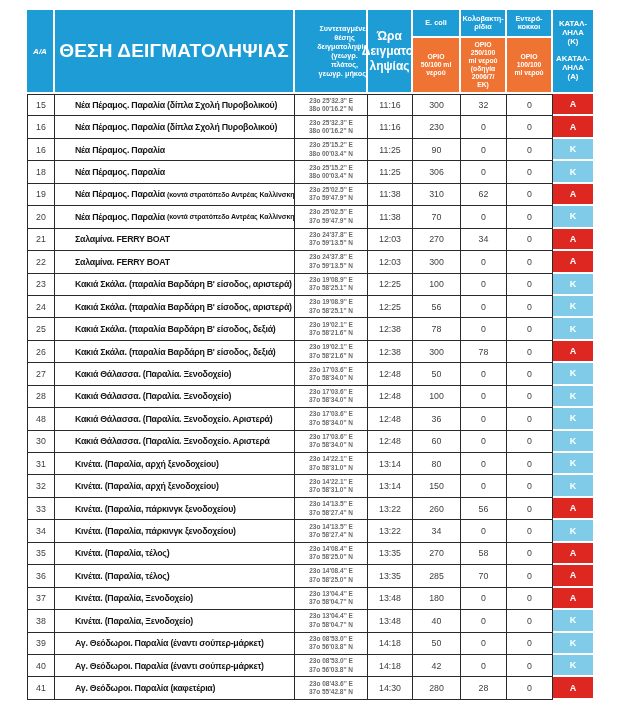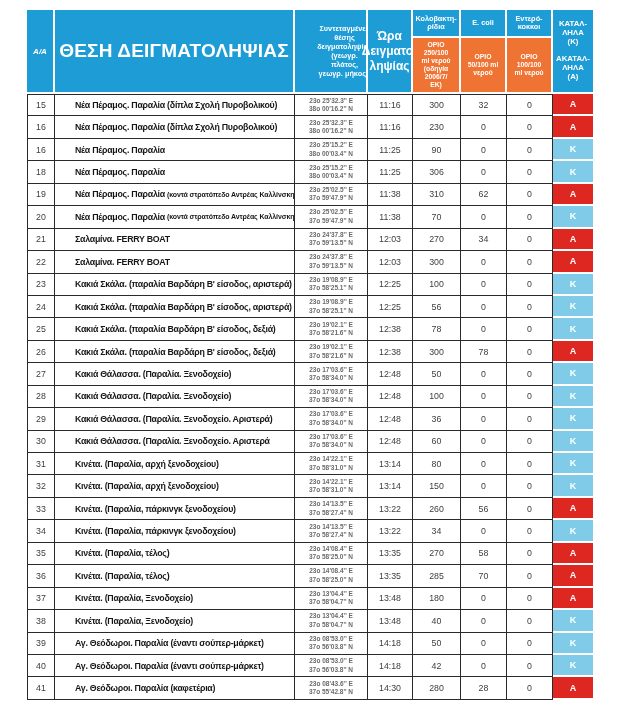--- a/index.html
+++ b/index.html
@@ -57,34 +57,34 @@
       <div class="h-cell h-loc">ΘΕΣΗ ΔΕΙΓΜΑΤΟΛΗΨΙΑΣ</div>
       <div class="h-cell h-coords">Συντεταγμένες
 θέσης
 δειγματοληψίας
 (γεωγρ. πλάτος,
 γεωγρ. μήκος )</div>
       <div class="h-cell h-time">Ώρα
 Δειγματο-
 ληψίας</div>
       <div class="h-cell h-split">
+        <div class="h-top">E. coli</div>
+        <div class="h-limit">ΟΡΙΟ
+50/100 ml
+νερού</div>
+      </div>
+      <div class="h-cell h-split">
         <div class="h-top">Κολοβακτη-
 ρίδια</div>
         <div class="h-limit">ΟΡΙΟ
 250/100
 ml νερού
 (οδηγία
 2006/7/
 ΕΚ)</div>
-      </div>
-      <div class="h-cell h-split">
-        <div class="h-top">E. coli</div>
-        <div class="h-limit">ΟΡΙΟ
-50/100 ml
-νερού</div>
       </div>
       <div class="h-cell h-split">
         <div class="h-top">Εντερό-
 κοκκοι</div>
         <div class="h-limit">ΟΡΙΟ
 100/100
 ml νερού</div>
       </div>
       <div class="h-cell h-verdict">ΚΑΤΑΛ-
 ΛΗΛΑ
@@ -286,21 +286,21 @@
     </div>
     <div class="cell coord">23o 17'03.6'' E
 37o 58'34.0'' N</div>
     <div class="cell time">12:48</div>
     <div class="cell val">100</div>
     <div class="cell val">0</div>
     <div class="cell val">0</div>
     <div class="cell verdict good">Κ</div>
   </div>
         <div class="row">
-    <div class="cell aa">29</div>
+    <div class="cell aa">48</div>
     <div class="cell loc">
       <span class="loc-main">Κακιά Θάλασσα. (Παραλία. Ξενοδοχείο. Αριστερά)</span>
 
     </div>
     <div class="cell coord">23o 17'03.6'' E
 37o 58'34.0'' N</div>
     <div class="cell time">12:48</div>
     <div class="cell val">36</div>
     <div class="cell val">0</div>
     <div class="cell val">0</div>

